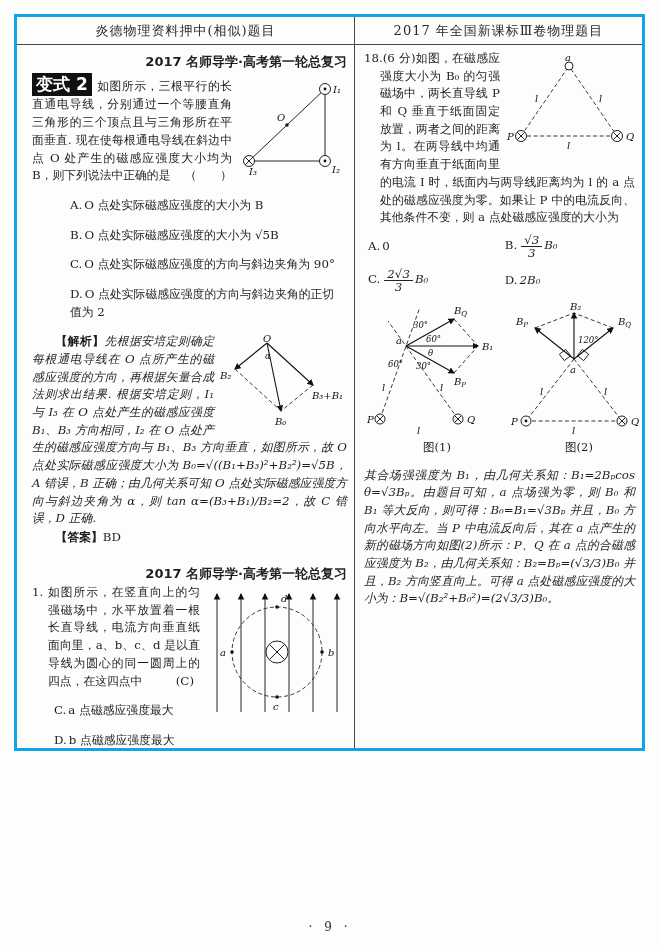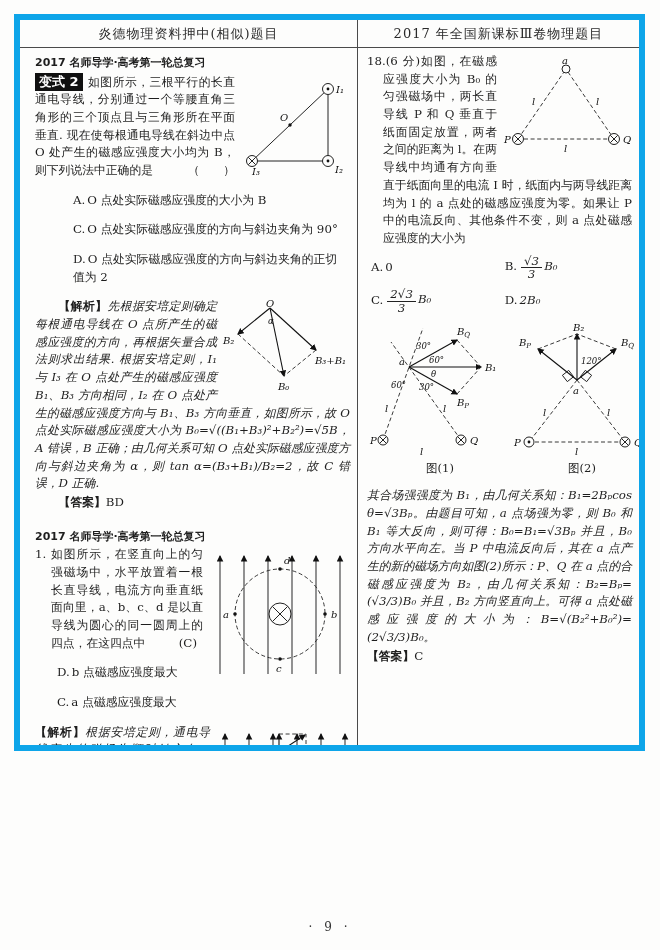--- a/index.html
+++ b/index.html
@@ -1,28 +1,28 @@
 <!DOCTYPE html>
 <html><head>
 <meta charset="utf-8">
 <style>
   html,body{margin:0;padding:0;}
   body{width:660px;height:950px;background:#ffffff;font-family:"DejaVu Serif","Liberation Serif",serif;color:#1e1e1e;}
   .sheet{position:relative;width:660px;height:950px;background:#fdfdfc;overflow:hidden;}
-  .frame{position:absolute;left:14px;top:14px;width:631px;height:737px;border:6px solid #0ea5e9;box-sizing:border-box;display:flex;flex-direction:column;background:#fdfdfc;}
+  .frame{position:absolute;left:14px;top:14px;width:631px;height:737px;border:3px solid #0ea5e9;box-sizing:border-box;display:flex;flex-direction:column;background:#fdfdfc;}
   .head{display:flex;height:27px;border-bottom:1px solid #4a4a4a;flex:0 0 27px;}
   .hcell{display:flex;align-items:center;justify-content:center;font-size:13px;letter-spacing:1px;color:#2a2a2a;}
   .hl{width:338px;border-right:1px solid #4a4a4a;box-sizing:border-box;}
   .hr{flex:1;text-align:right;}
   .cols{flex:1;display:flex;overflow:hidden;}
   .colL{width:338px;border-right:1px solid #4a4a4a;box-sizing:border-box;padding:5px 7px 0 15px;overflow:hidden;}
   .colR{flex:1;box-sizing:border-box;padding:5px 7px 0 9px;overflow:hidden;}
   .colL,.colR{font-size:11.8px;line-height:1.5;}
-  .src{font-family:"DejaVu Sans","Liberation Sans",sans-serif;font-weight:bold;font-size:11px;margin:2px 0 1px 0;}
-  .tag{display:inline-block;background:#101010;color:#fff;font-family:"DejaVu Sans","Liberation Sans",sans-serif;font-weight:bold;font-size:13px;padding:0 4px 1px 4px;margin-right:5px;line-height:1.35;}
+  .src{font-family:"DejaVu Sans","Liberation Sans",sans-serif;font-weight:bold;font-size:13px;margin:2px 0 1px 0;text-align:right;}
+  .tag{display:inline-block;background:#101010;color:#fff;font-family:"DejaVu Sans","Liberation Sans",sans-serif;font-weight:bold;font-size:17px;padding:0 4px 1px 4px;margin-right:5px;line-height:1.35;}
   p{margin:12px;}
   .stem{text-align:justify;}
   .hang{padding-left:16px;text-indent:-16px;}
   .brkt{float:right;}
   .cmark{float:right;margin-right:6px;}
   .opt{padding-left:26px;}
   .opt2{padding-left:10px;}
   .okey{margin-right:2px;}
   .ana{text-align:justify;}
   .ana .body{font-style:italic;}
@@ -93,20 +93,21 @@
               <text class="sl" x="40" y="46">O</text>
               <text class="sl" x="96" y="18">I₁</text>
               <text class="sl" x="95" y="98">I₂</text>
               <text class="sl" x="12" y="100">I₃</text>
             </svg>
           </div>
           <span class="tag">变式 2</span><span>如图所示，三根平行的长直通电导线，分别通过一个等腰直角三角形的三个顶点且与三角形所在平面垂直. 现在使每根通电导线在斜边中点 O 处产生的磁感应强度大小均为 B，则下列说法中正确的是</span><span class="brkt">（　　）</span>
         </div>
 
         <p class="opt"><span class="okey">A.</span><span>O 点处实际磁感应强度的大小为 B</span></p>
+        <p class="opt"><span class="okey">B.</span><span>O 点处实际磁感应强度的大小为 √5B</span></p>
         <p class="opt"><span class="okey">C.</span><span>O 点处实际磁感应强度的方向与斜边夹角为 90°</span></p>
         <p class="opt"><span class="okey">D.</span><span>O 点处实际磁感应强度的方向与斜边夹角的正切值为 2</span></p>
 
         <div class="ana ind2">
           
           <div class="fd">
             <svg width="128" height="96" viewBox="0 0 128 96">
               <line class="arr" x1="48" y1="8" x2="16" y2="34"></line>
               <line class="arr" x1="48" y1="8" x2="94" y2="50"></line>
               <line class="arr" x1="48" y1="8" x2="62" y2="76"></line>
@@ -148,22 +149,22 @@
               <circle cx="72" cy="111" r="1.8" fill="#111"></circle>
               <text class="sl" x="76" y="16">d</text>
               <text class="sl" x="15" y="70">a</text>
               <text class="sl" x="123" y="70">b</text>
               <text class="sl" x="68" y="124">c</text>
             </svg>
           </div>
           <span>1.</span> <span>如图所示，在竖直向上的匀强磁场中，水平放置着一根长直导线，电流方向垂直纸面向里，a、b、c、d 是以直导线为圆心的同一圆周上的四点，在这四点中</span><span class="cmark">(C)</span>
         </div>
 
+        <p class="opt2"><span class="okey">C.</span><span>a 点磁感应强度最大</span></p>
         <p class="opt2"><span class="okey">D.</span><span>b 点磁感应强度最大</span></p>
-        <p class="opt2"><span class="okey">C.</span><span>a 点磁感应强度最大</span></p>
 
         <div class="ana">
           
           <div class="fd">
             <svg width="135" height="128" viewBox="0 0 135 128">
               <line class="lng" x1="10" y1="126" x2="10" y2="8" marker-end="url(#arr)"></line>
               <line class="lng" x1="34" y1="126" x2="34" y2="8" marker-end="url(#arr)"></line>
               <line class="lng" x1="58" y1="126" x2="58" y2="8" marker-end="url(#arr)"></line>
               <line class="lng" x1="82" y1="126" x2="82" y2="8" marker-end="url(#arr)"></line>
               <line class="lng" x1="106" y1="126" x2="106" y2="8" marker-end="url(#arr)"></line>
@@ -293,20 +294,19 @@
               <text class="sl" x="123" y="124">Q</text>
             </svg>
             <div class="figcap">图(2)</div>
           </div>
         </div>
 
         <div class="ana" style="margin-top:10px;">
           <span class="body">其合场强强度为 B₁，由几何关系知：B₁=2Bₚcos θ=√3Bₚ。由题目可知，a 点场强为零，则 B₀ 和 B₁ 等大反向，则可得：B₀=B₁=√3Bₚ 并且，B₀ 方向水平向左。当 P 中电流反向后，其在 a 点产生的新的磁场方向如图(2)所示：P、Q 在 a 点的合磁感应强度为 B₂，由几何关系知：B₂=Bₚ=(√3/3)B₀ 并且，B₂ 方向竖直向上。可得 a 点处磁感应强度的大小为：B=√(B₂²+B₀²)=(2√3/3)B₀。</span>
         </div>
 
-        <p class="ansline"><span class="lab">【答案】</span><span>C</span></p>
 
       </div>
     </div>
   </div>
 
   <div class="pageno">· 9 ·</div>
 </div>
 
 </body></html>

